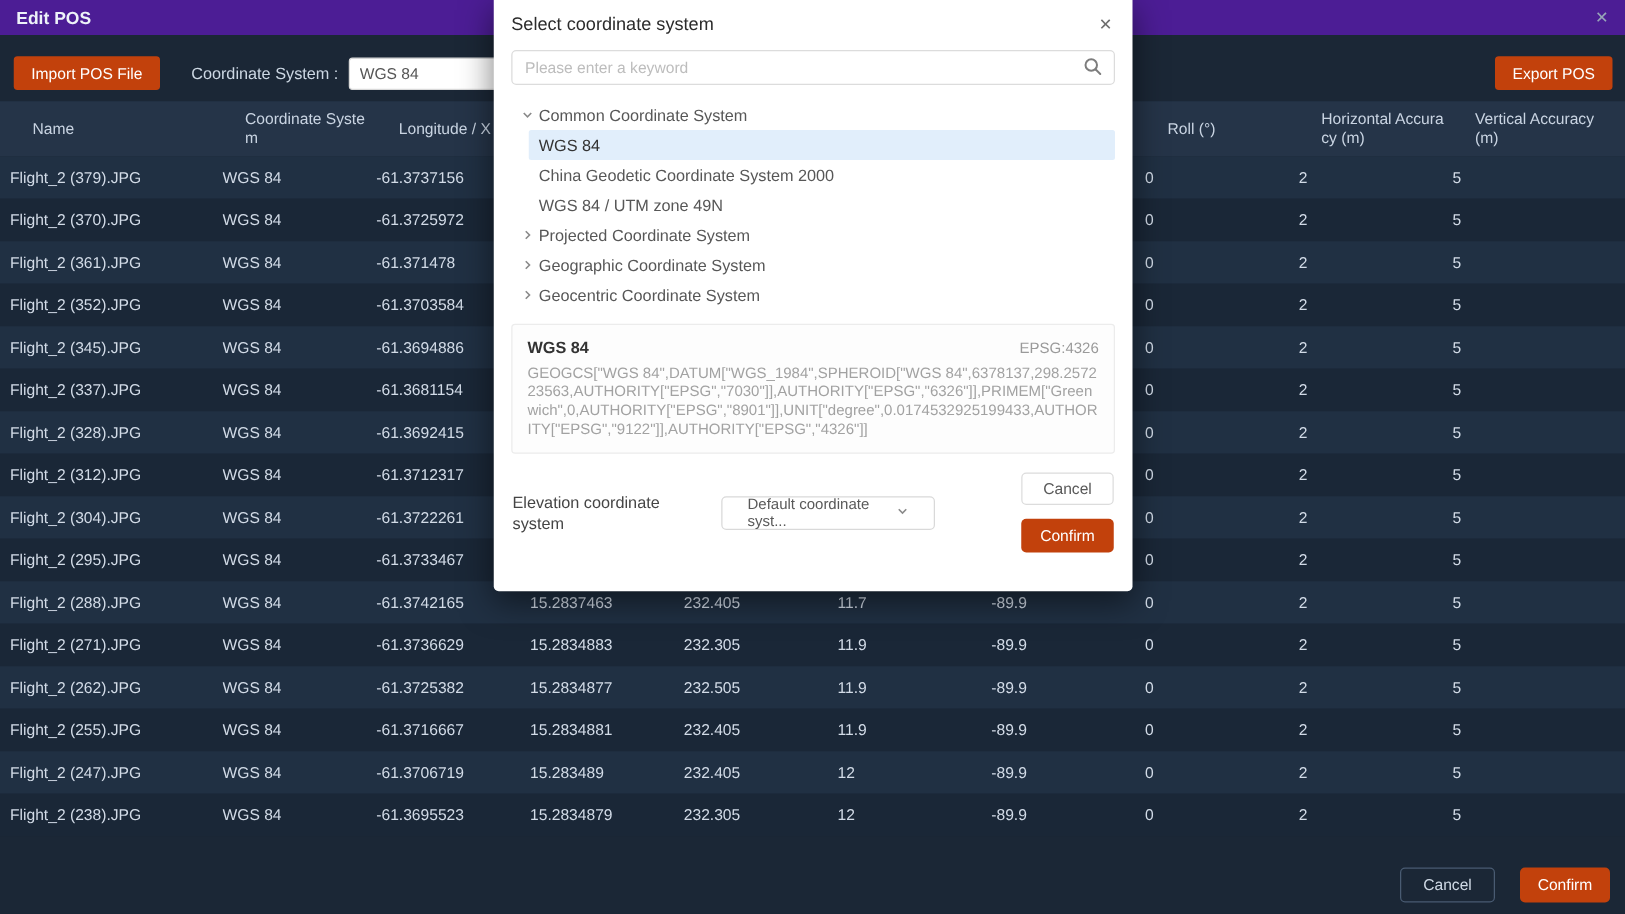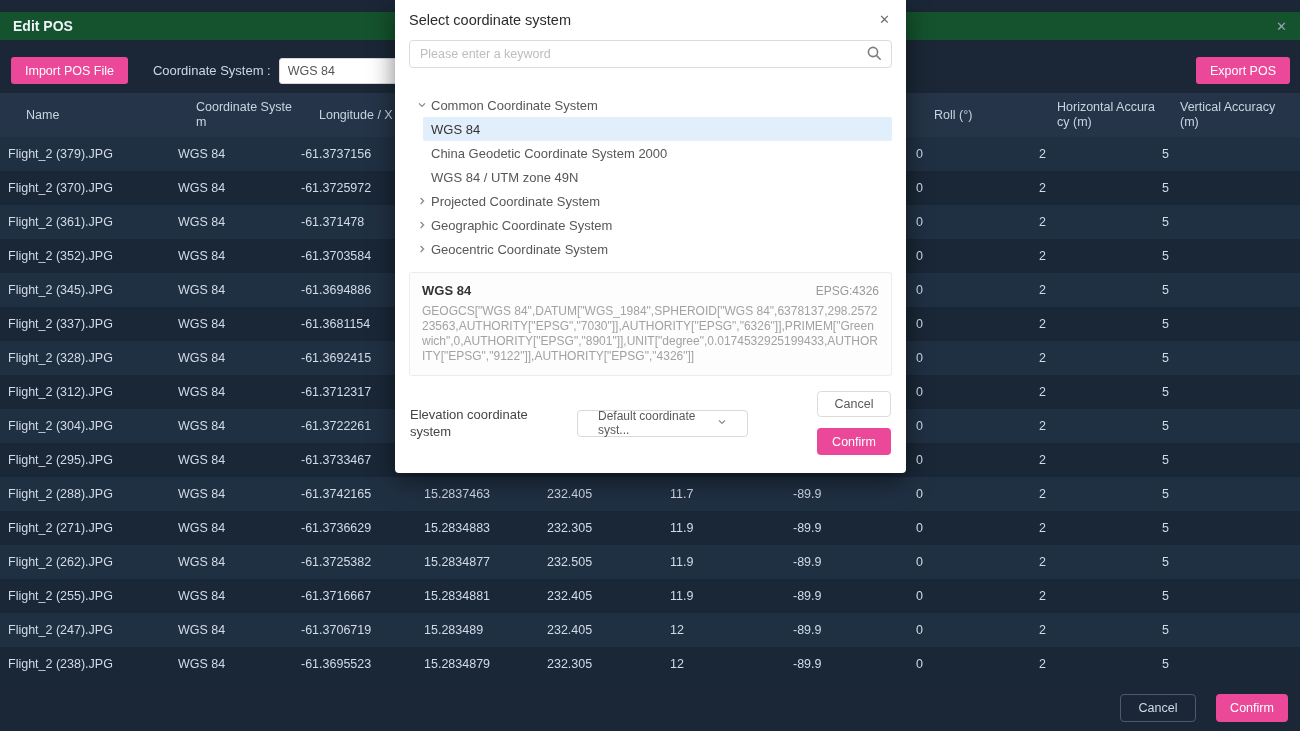--- a/index.html
+++ b/index.html
@@ -4,27 +4,27 @@
 <style>
   * { margin:0; padding:0; box-sizing:border-box; }
   html,body { width:1300px; height:731px; overflow:hidden; }
   body {
     background:#1b2736;
     font-family:"Liberation Sans","DejaVu Sans",sans-serif;
     position:relative;
     color:#d2dbe7;
   }
   
-  .titlebar { height:28px; background:#14532d; display:flex; align-items:center; justify-content:space-between; padding:0 13px;margin-top:12px; }
+  .titlebar { height:28px; background:#4c1d95; display:flex; align-items:center; justify-content:space-between; padding:0 13px; }
   .titlebar .title { color:#eef3f9; font-size:14px; font-weight:bold; }
   .win-close { color:#97a5b8; font-size:13px; cursor:pointer; }
   
   .toolbar { display:flex; align-items:center; padding:17px 10px 0 11px; height:44px; }
   .btn { border:none; border-radius:3px; font-size:12.5px; cursor:pointer; height:27px; padding:0 14px; font-family:inherit; }
-  .btn.blue { background:#ec4899; color:#ffffff; }
+  .btn.blue { background:#c2410c; color:#ffffff; }
   .btn.ghost-dark { background:transparent; border:1px solid #495b72; color:#d0dae6; }
   .cs-label { color:#cdd8e4; font-size:13px; margin-left:25px; }
   .cs-input { margin-left:8px; width:120px; height:26px; border:1px solid #d9d9d9; border-radius:3px; background:#fff; color:#555; font-size:12.5px; padding:0 8px; font-family:inherit; }
   .export { margin-left:auto; }
   
   .table { margin-top:9px; }
   .thead { display:flex; align-items:center; height:44px; background:#253448; padding-left:26px; }
   .th { font-size:12.5px; color:#c9d4e2; word-break:break-all; line-height:15px; padding-right:24px; flex-shrink:0; }
   .tbody .tr { display:flex; align-items:center; height:34px; padding-left:8px; background:#203043; }
   .tbody .tr.alt { background:#1a2737; }
@@ -40,21 +40,21 @@
   
   .modal {
     position:absolute; left:395px; top:0; width:511px; height:473px;
     background:#ffffff; border-radius:0 0 4px 4px;
     box-shadow:0 8px 26px rgba(0,0,0,.5);
     z-index:10; overflow:hidden;
   }
   .modal-head { height:33px; display:flex; align-items:center; justify-content:space-between; padding:6px 16px 0 14px; }
   .modal-head .t { font-size:14.5px; color:#2b2b2b; font-weight:500; }
   .modal-close { color:#6f6f6f; font-size:13px; cursor:pointer; }
-  .search-wrap { position:relative; margin:7px 14px 16px; }
+  .search-wrap { position:relative; margin:7px 14px 3px; }
   .search-wrap input {
     width:100%; height:28px; border:1px solid #dcdcdc; border-radius:4px;
     padding:0 34px 0 10px; font-size:12.5px; color:#333; font-family:inherit; outline:none;
   }
   .search-wrap input::placeholder { color:#bdbdbd; }
   .search-icon { position:absolute; right:9px; top:5px; cursor:pointer; }
   .tree { padding:9px 0 6px; }
   .tree-row { height:24px; display:flex; align-items:center; font-size:13px; color:#575757; cursor:pointer; }
   .tree-group { padding-left:22px; }
   .tree-group .chev { width:11px; display:flex; align-items:center; margin-right:3px; }

